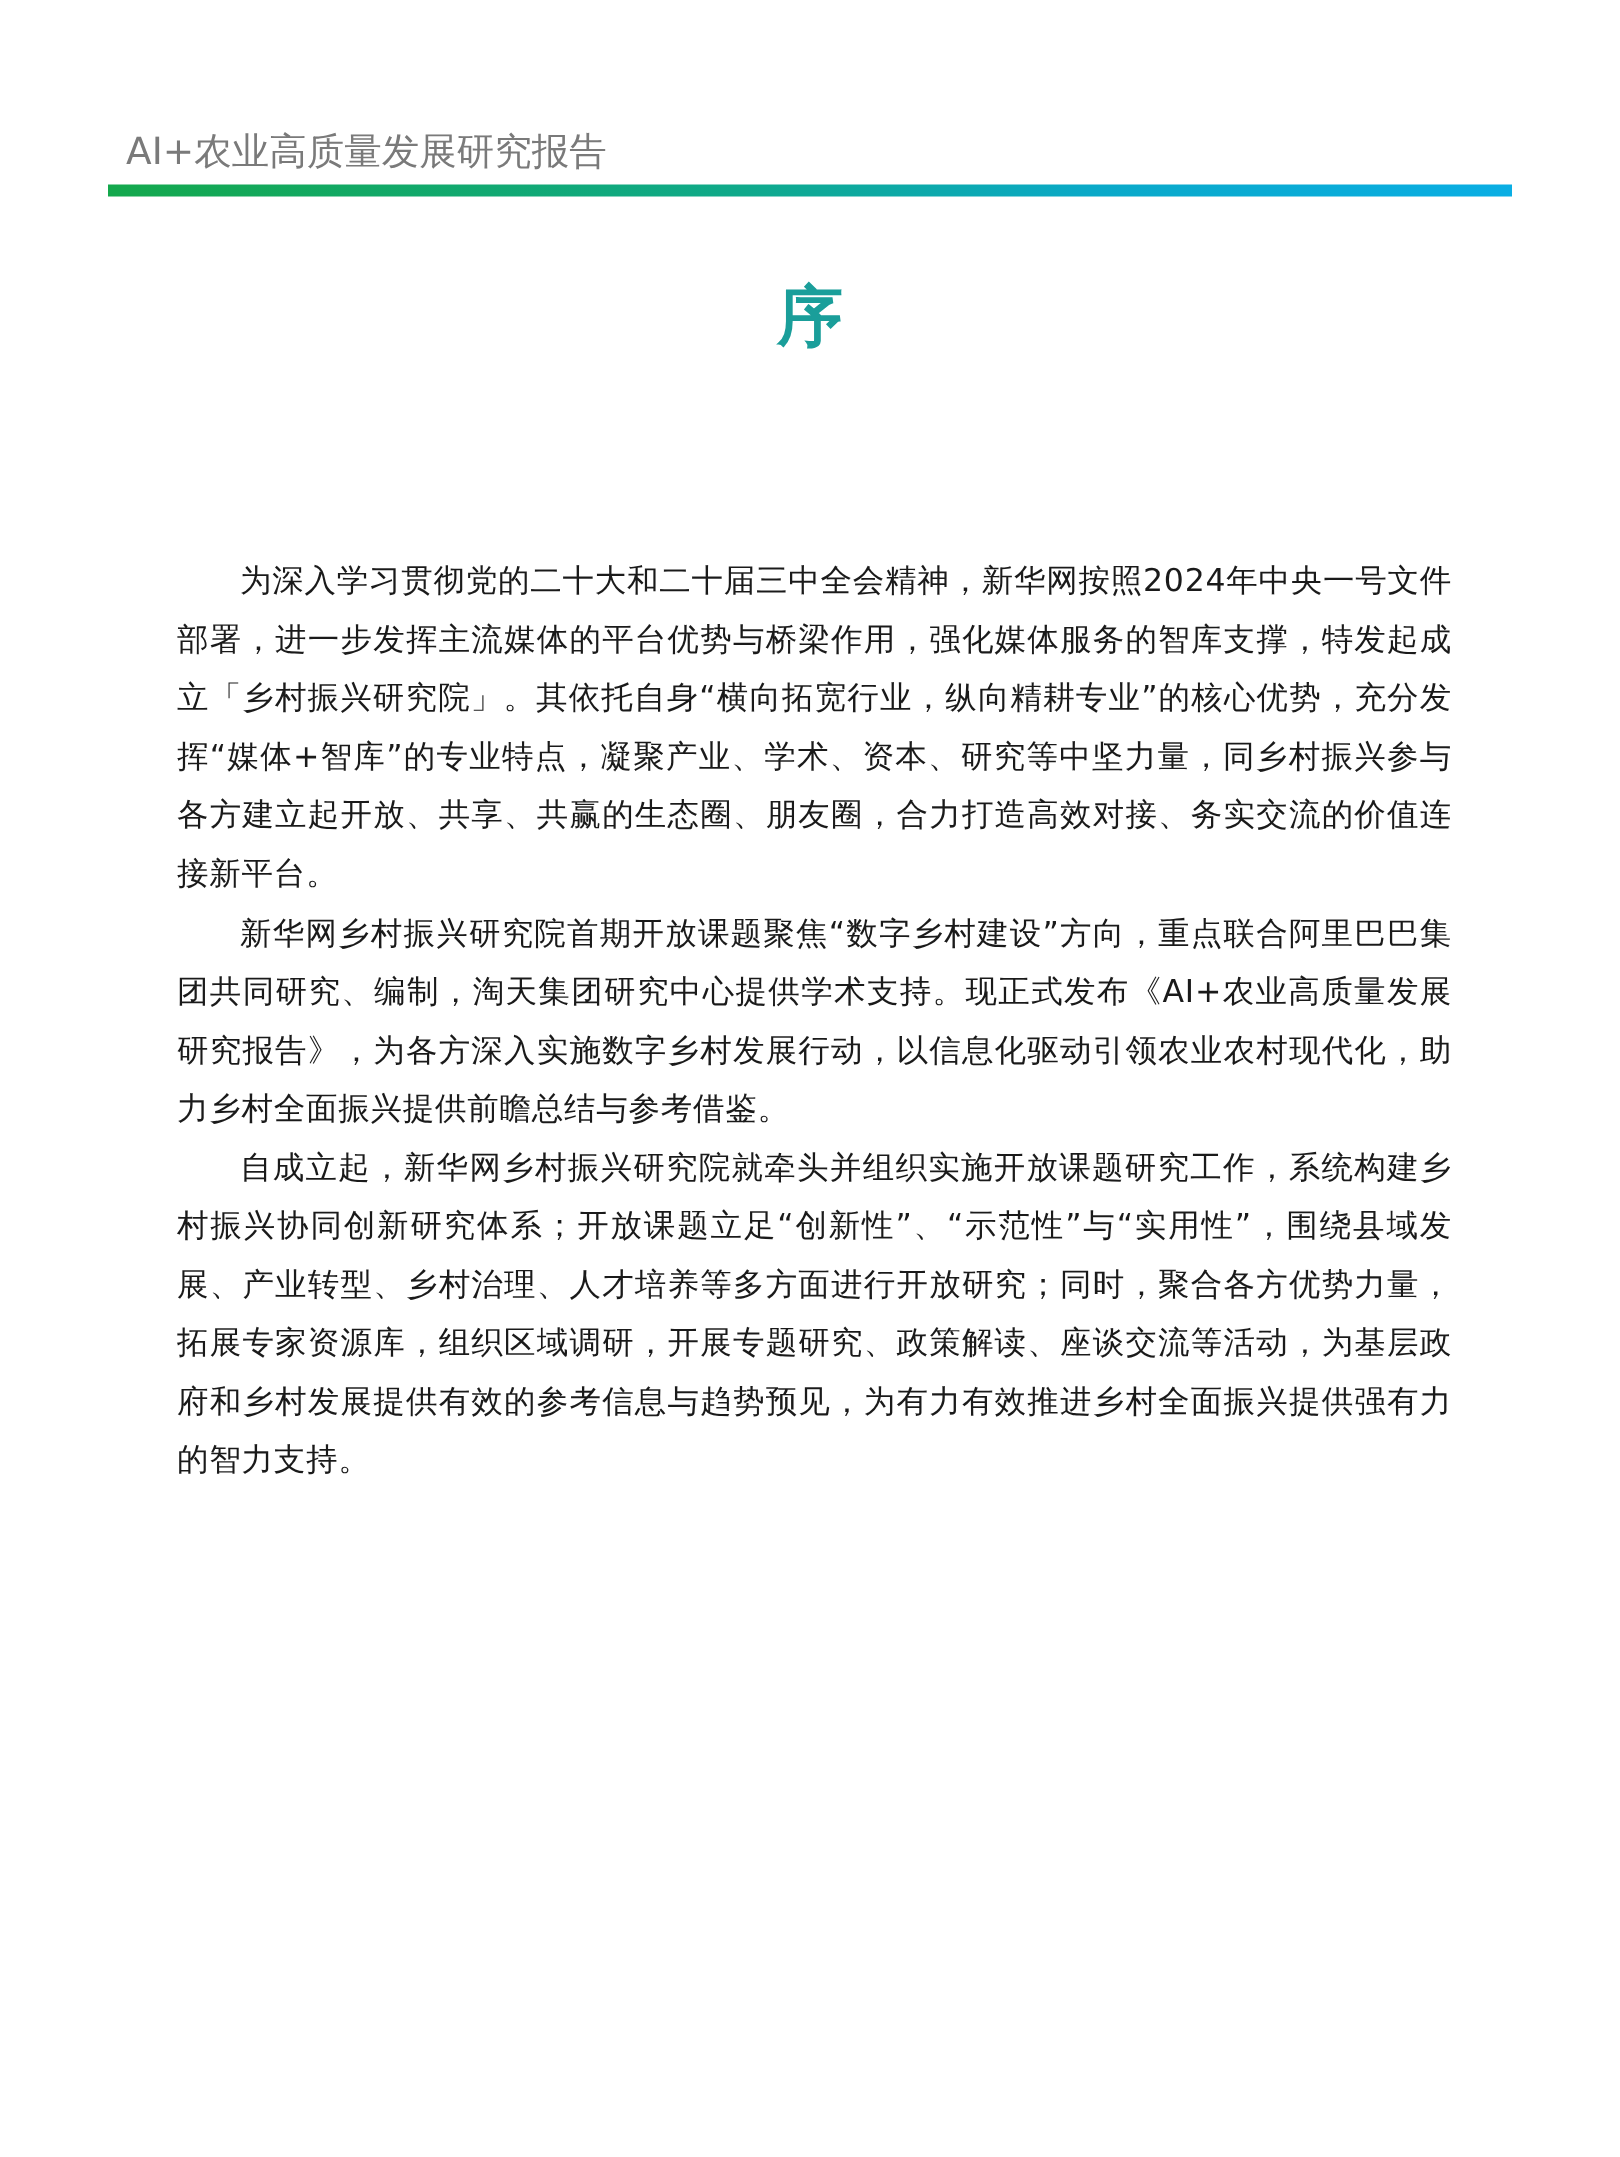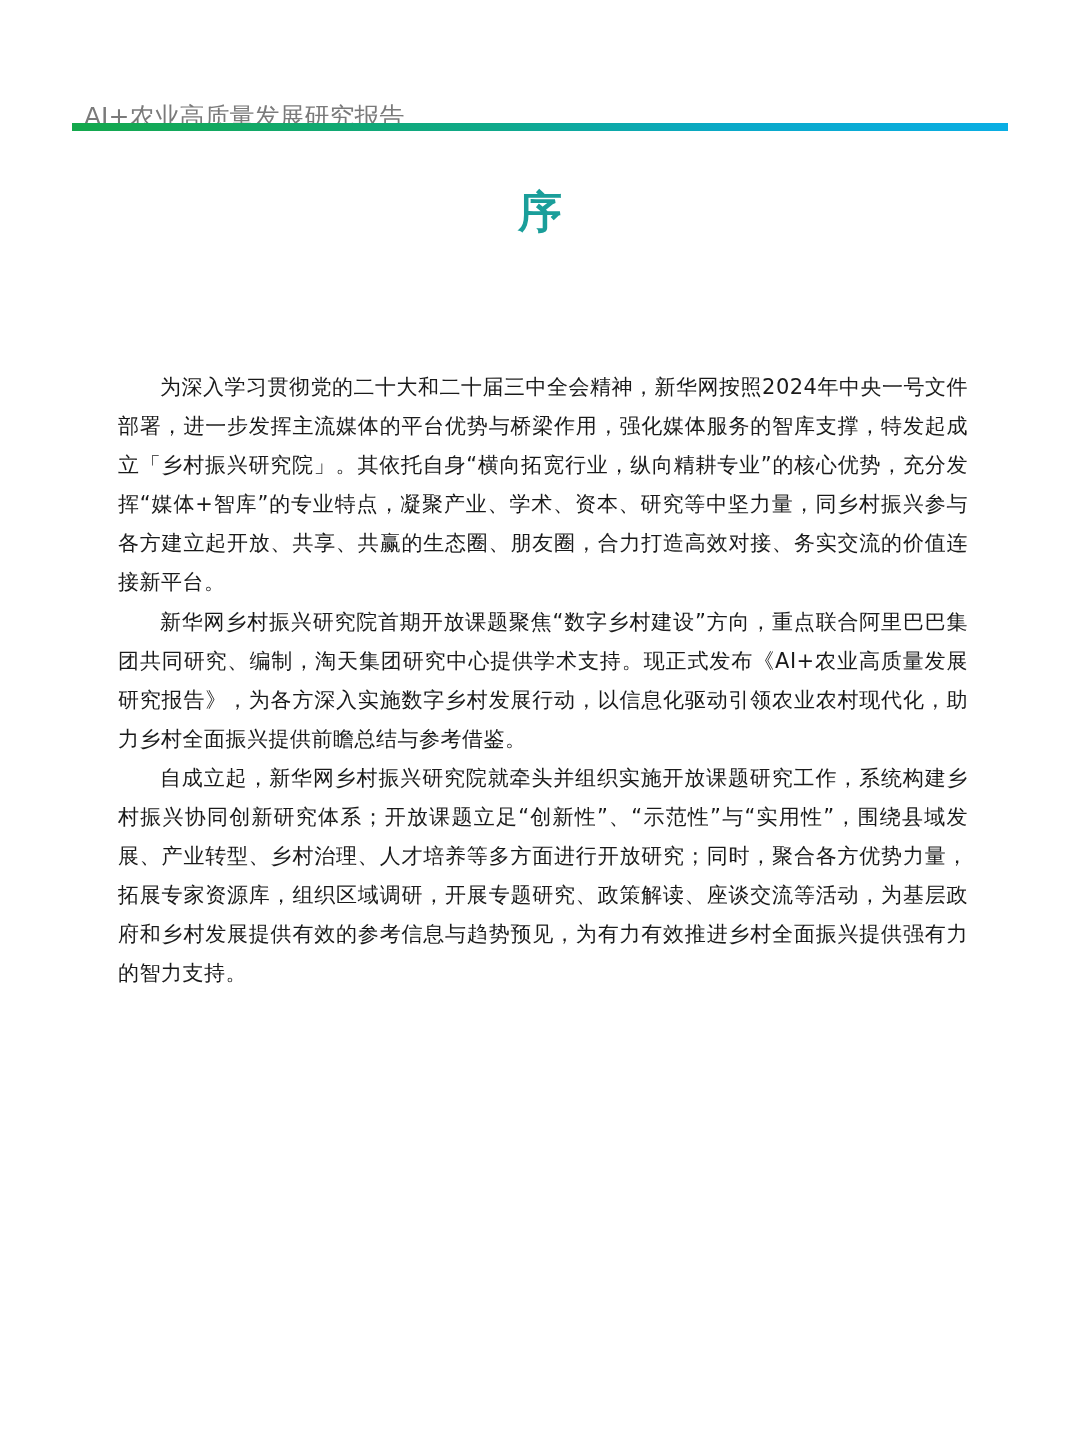--- a/index.html
+++ b/index.html
@@ -10,21 +10,21 @@
     body {
       width: 1080px;
       height: 1438px;
       position: relative;
       overflow: hidden;
       font-family: "DejaVu Sans", "Liberation Sans", sans-serif;
     }
     .running-header {
       position: absolute;
       left: 84px;
-      top: 100px;
+      top: 84px;
       font-size: 25px;
       color: #7a7a7a;
       letter-spacing: 0px;
       line-height: 34px;
       white-space: nowrap;
     }
     .header-rule {
       position: absolute;
       left: 72px;
       top: 123px;

